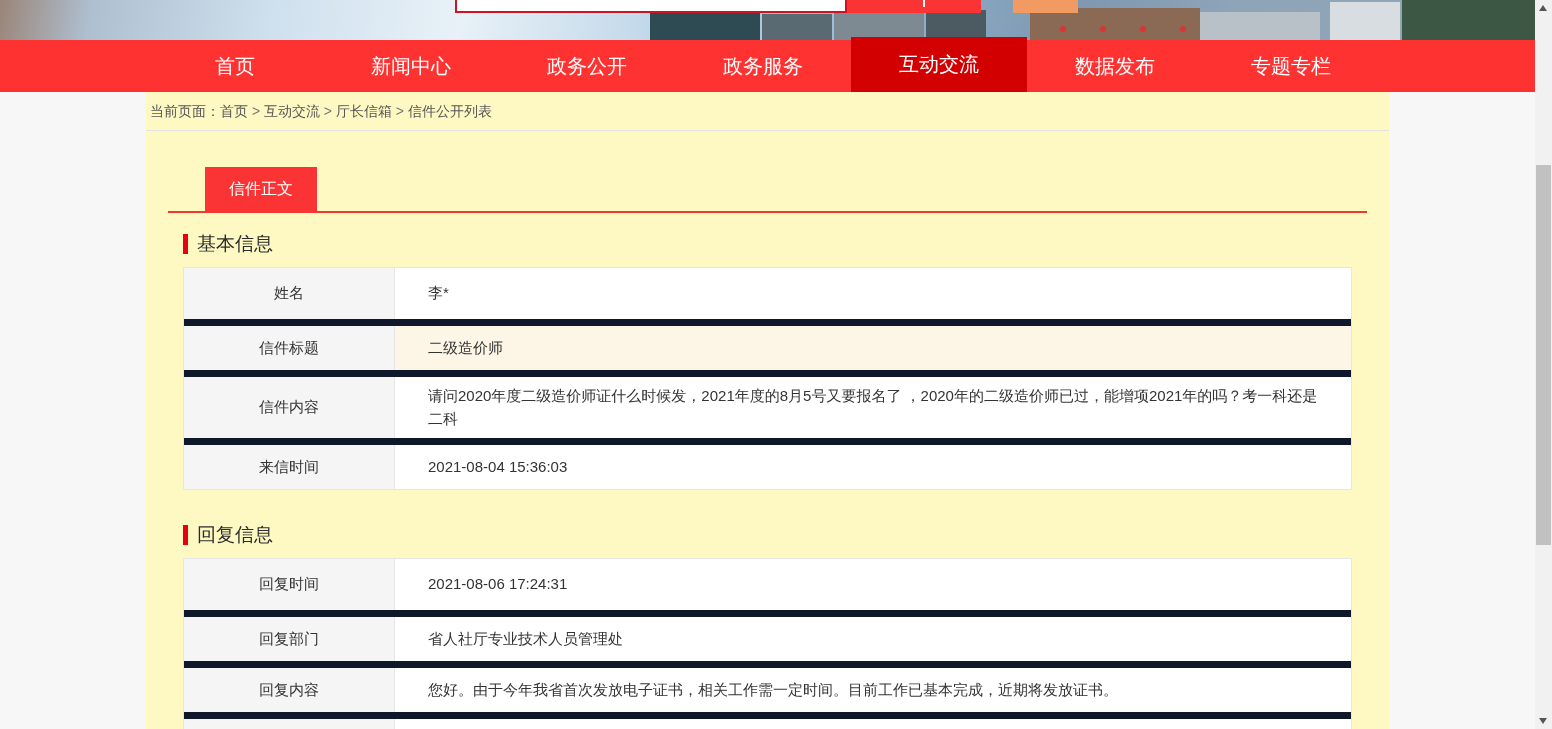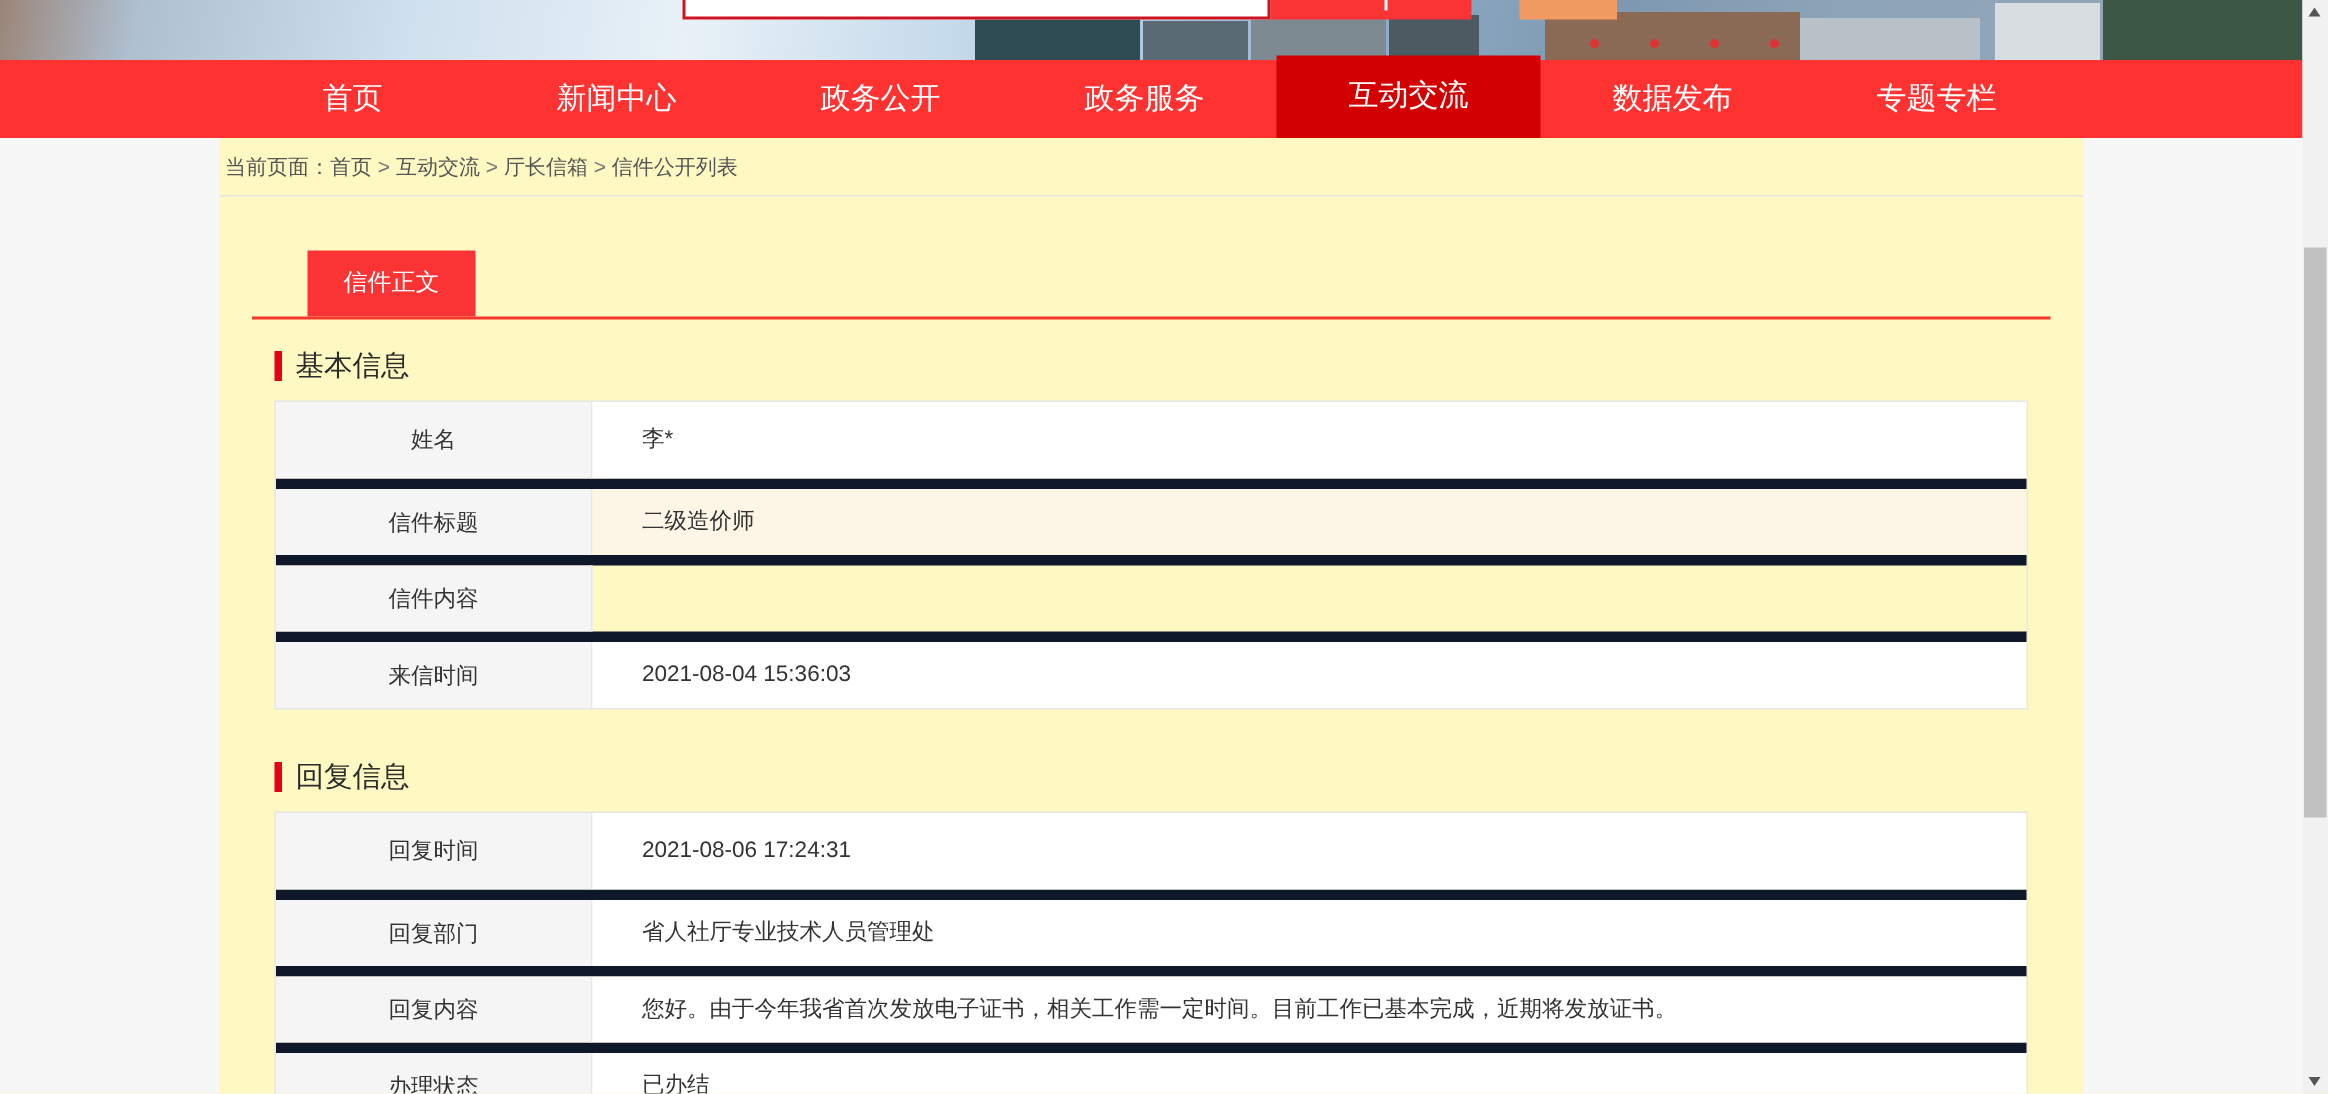--- a/index.html
+++ b/index.html
@@ -129,20 +129,21 @@
     <div class="tr">
       <div class="td-label">姓名</div>
       <div class="td-value">李*</div>
     </div>
     <div class="tr highlight">
       <div class="td-label">信件标题</div>
       <div class="td-value">二级造价师</div>
     </div>
     <div class="tr">
       <div class="td-label">信件内容</div>
+      <div class="td-value">请问2020年度二级造价师证什么时候发，2021年度的8月5号又要报名了 ，2020年的二级造价师已过，能增项2021年的吗？考一科还是二科</div>
     </div>
     <div class="tr">
       <div class="td-label">来信时间</div>
       <div class="td-value">2021-08-04 15:36:03</div>
     </div>
   </div>
 
   <div class="section-gap"></div>
 
   <div class="section-title">

